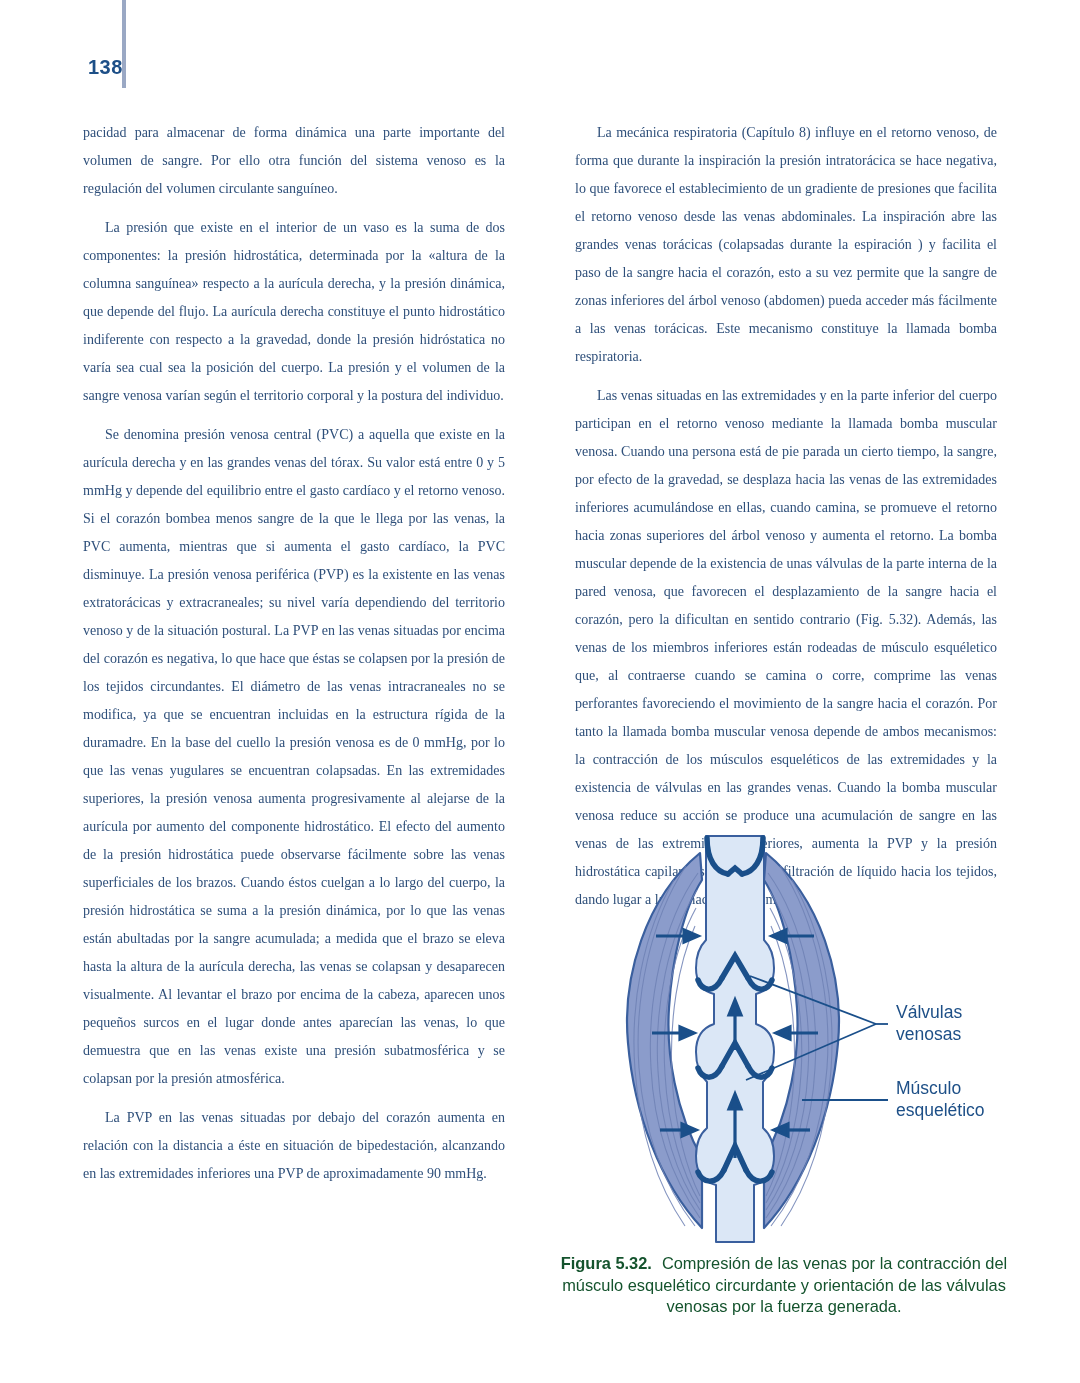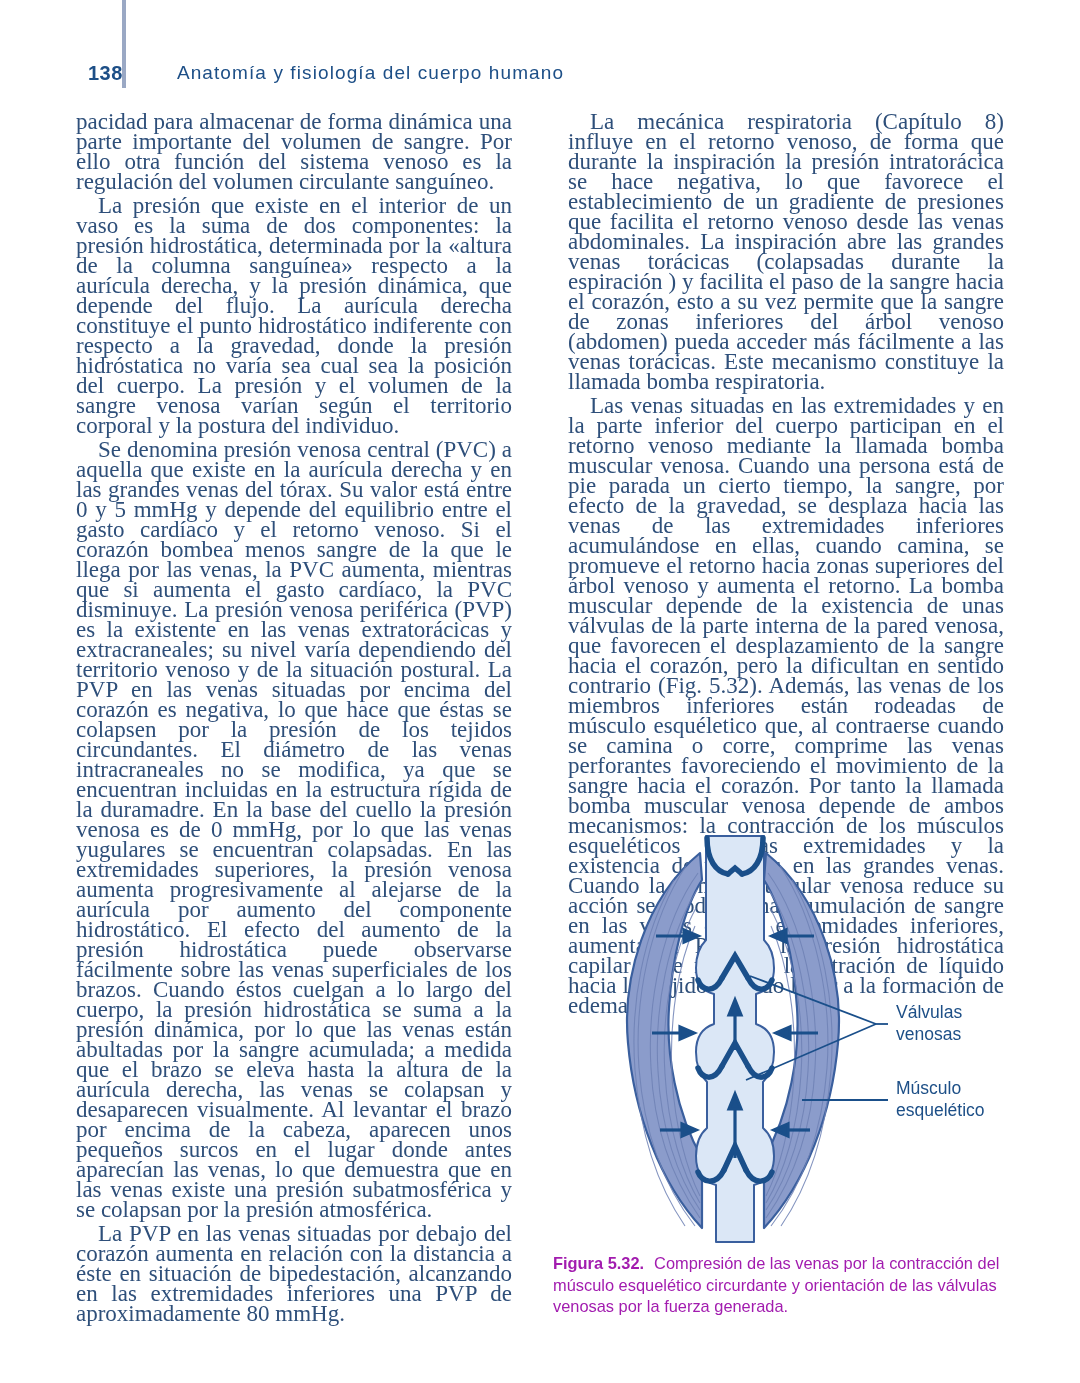--- a/index.html
+++ b/index.html
@@ -24,20 +24,21 @@
   }
 
   
   .header {
     position: absolute;
     left: 88px;
     top: 56px;
     height: 34px;
     display: flex;
     align-items: center;
+    flex-direction: column;
   }
   .folio {
     font-family: "Liberation Sans", sans-serif;
     font-weight: bold;
     font-size: 20px;
     letter-spacing: 0.5px;
     color: #1d4f87;
   }
   .header-rule {
     position: absolute;
@@ -62,23 +63,23 @@
     left: 72px;
     top: 108px;
     width: 936px;
     display: flex;
     gap: 48px;
   }
   .col {
     width: 444px;
   }
   p.body {
-    margin: 4px;
-    font-size: 23px;
-    line-height: 20px;
+    margin: 11px;
+    font-size: 14px;
+    line-height: 28px;
     text-align: justify;
     text-indent: 22px;
     color: #2e4f7a;
     hyphens: none;
   }
   p.body.noindent {
     text-indent: 0;
   }
 
   
@@ -97,46 +98,45 @@
     height: 420px;
   }
   .figure-caption {
     position: absolute;
     left: 3px;
     top: 425px;
     width: 462px;
     font-family: "Liberation Sans", sans-serif;
     font-size: 16.4px;
     line-height: 21.5px;
-    color: #a21caf;
-    text-align: left;
+    color: #14532d;
+    text-align: center;
   }
   .figure-caption .cap-label {
     font-weight: bold;
   }
   .figure-caption .cap-gap { display: inline-block; width: 10px; }
 </style>
 </head>
 <body>
 
 <div class="page">
 
   <div class="header">
     <span class="folio">138</span>
-    <span class="header-title">Anatomía y fisiología del cuerpo humano</span>
   </div>
   <div class="header-rule"></div>
 
   <div class="columns">
 
     <div class="col">
       <p class="body noindent">pacidad para almacenar de forma dinámica una parte importante del volumen de sangre. Por ello otra función del sistema venoso es la regulación del volumen circulante sanguíneo.</p>
       <p class="body">La presión que existe en el interior de un vaso es la suma de dos componentes: la presión hidrostática, determinada por la «altura de la columna sanguínea» respecto a la aurícula derecha, y la presión dinámica, que depende del flujo. La aurícula derecha constituye el punto hidrostático indiferente con respecto a la gravedad, donde la presión hidróstatica no varía sea cual sea la posición del cuerpo. La presión y el volumen de la sangre venosa varían según el territorio corporal y la postura del individuo.</p>
       <p class="body">Se denomina presión venosa central (PVC) a aquella que existe en la aurícula derecha y en las grandes venas del tórax. Su valor está entre 0 y 5 mmHg y depende del equilibrio entre el gasto cardíaco y el retorno venoso. Si el corazón bombea menos sangre de la que le llega por las venas, la PVC aumenta, mientras que si aumenta el gasto cardíaco, la PVC disminuye. La presión venosa periférica (PVP) es la existente en las venas extratorácicas y extracraneales; su nivel varía dependiendo del territorio venoso y de la situación postural. La PVP en las venas situadas por encima del corazón es negativa, lo que hace que éstas se colapsen por la presión de los tejidos circundantes. El diámetro de las venas intracraneales no se modifica, ya que se encuentran incluidas en la estructura rígida de la duramadre. En la base del cuello la presión venosa es de 0 mmHg, por lo que las venas yugulares se encuentran colapsadas. En las extremidades superiores, la presión venosa aumenta progresivamente al alejarse de la aurícula por aumento del componente hidrostático. El efecto del aumento de la presión hidrostática puede observarse fácilmente sobre las venas superficiales de los brazos. Cuando éstos cuelgan a lo largo del cuerpo, la presión hidrostática se suma a la presión dinámica, por lo que las venas están abultadas por la sangre acumulada; a medida que el brazo se eleva hasta la altura de la aurícula derecha, las venas se colapsan y desaparecen visualmente. Al levantar el brazo por encima de la cabeza, aparecen unos pequeños surcos en el lugar donde antes aparecían las venas, lo que demuestra que en las venas existe una presión subatmosférica y se colapsan por la presión atmosférica.</p>
-      <p class="body">La PVP en las venas situadas por debajo del corazón aumenta en relación con la distancia a éste en situación de bipedestación, alcanzando en las extremidades inferiores una PVP de aproximadamente 80 mmHg.</p>
+      <p class="body">La PVP en las venas situadas por debajo del corazón aumenta en relación con la distancia a éste en situación de bipedestación, alcanzando en las extremidades inferiores una PVP de aproximadamente 90 mmHg.</p>
 
     </div>
 
     <div class="col">
       <p class="body">La mecánica respiratoria (Capítulo 8) influye en el retorno venoso, de forma que durante la inspiración la presión intratorácica se hace negativa, lo que favorece el establecimiento de un gradiente de presiones que facilita el retorno venoso desde las venas abdominales. La inspiración abre las grandes venas torácicas (colapsadas durante la espiración ) y facilita el paso de la sangre hacia el corazón, esto a su vez permite que la sangre de zonas inferiores del árbol venoso (abdomen) pueda acceder más fácilmente a las venas torácicas. Este mecanismo constituye la llamada bomba respiratoria.</p>
       <p class="body">Las venas situadas en las extremidades y en la parte inferior del cuerpo participan en el retorno venoso mediante la llamada bomba muscular venosa. Cuando una persona está de pie parada un cierto tiempo, la sangre, por efecto de la gravedad, se desplaza hacia las venas de las extremidades inferiores acumulándose en ellas, cuando camina, se promueve el retorno hacia zonas superiores del árbol venoso y aumenta el retorno. La bomba muscular depende de la existencia de unas válvulas de la parte interna de la pared venosa, que favorecen el desplazamiento de la sangre hacia el corazón, pero la dificultan en sentido contrario (Fig. 5.32). Además, las venas de los miembros inferiores están rodeadas de músculo esquéletico que, al contraerse cuando se camina o corre, comprime las venas perforantes favoreciendo el movimiento de la sangre hacia el corazón. Por tanto la llamada bomba muscular venosa depende de ambos mecanismos: la contracción de los músculos esqueléticos de las extremidades y la existencia de válvulas en las grandes venas. Cuando la bomba muscular venosa reduce su acción se produce una acumulación de sangre en las venas de las extremidades inferiores, aumenta la PVP y la presión hidrostática capilar y se favorece la filtración de líquido hacia los tejidos, dando lugar a la formación de edema.</p>
     </div>
 
   </div>
 

